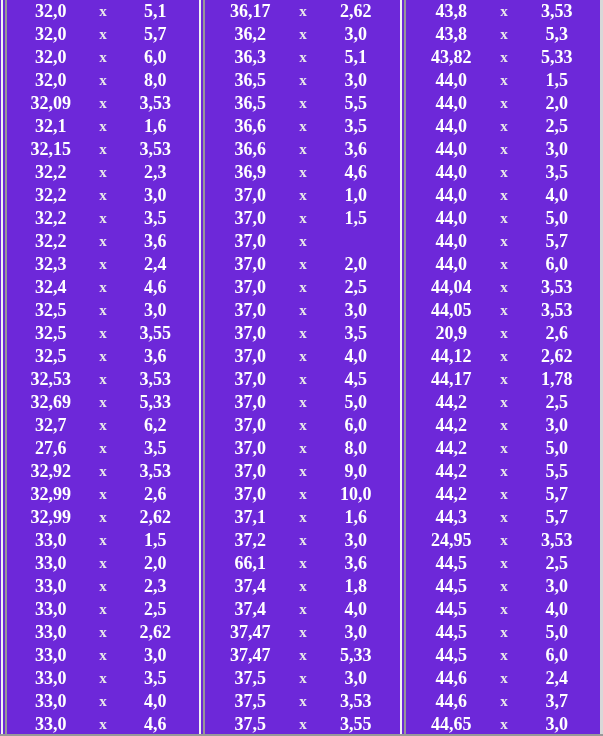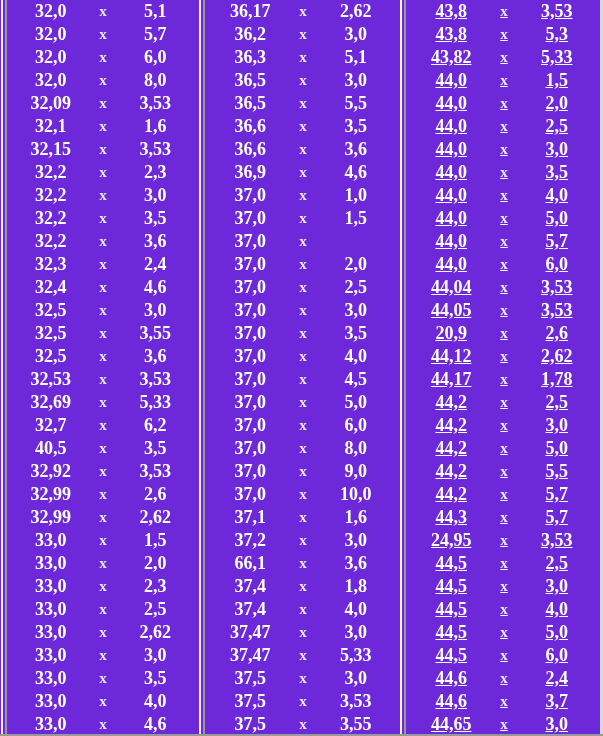--- a/index.html
+++ b/index.html
@@ -40,21 +40,21 @@
     height: 2px;
     background: #999999;
   }
   .group {
     position: absolute;
     top: 0;
     height: 736px;
   }
   .group-0 { left: 8px;   width: 190px; }
   .group-1 { left: 207px; width: 192px; }
-  .group-2 { left: 408px; width: 192px; text-decoration: underline; }
+  .group-2 { left: 408px; width: 192px; }
   .row {
     display: grid;
     grid-template-columns: 45% 10% 45%;
     height: 23px;
     align-items: center;
   }
   .cell {
     text-align: center;
     font-size: 18px;
     line-height: 23px;
@@ -188,21 +188,21 @@
     <span class="cell d2">5,33</span>
   </div>
 
   <div class="row">
     <span class="cell d1">32,7</span>
     <span class="cell mult">x</span>
     <span class="cell d2">6,2</span>
   </div>
 
   <div class="row">
-    <span class="cell d1">40,5</span>
+    <span class="cell d1">27,6</span>
     <span class="cell mult">x</span>
     <span class="cell d2">3,5</span>
   </div>
 
   <div class="row">
     <span class="cell d1">32,92</span>
     <span class="cell mult">x</span>
     <span class="cell d2">3,53</span>
   </div>
 

